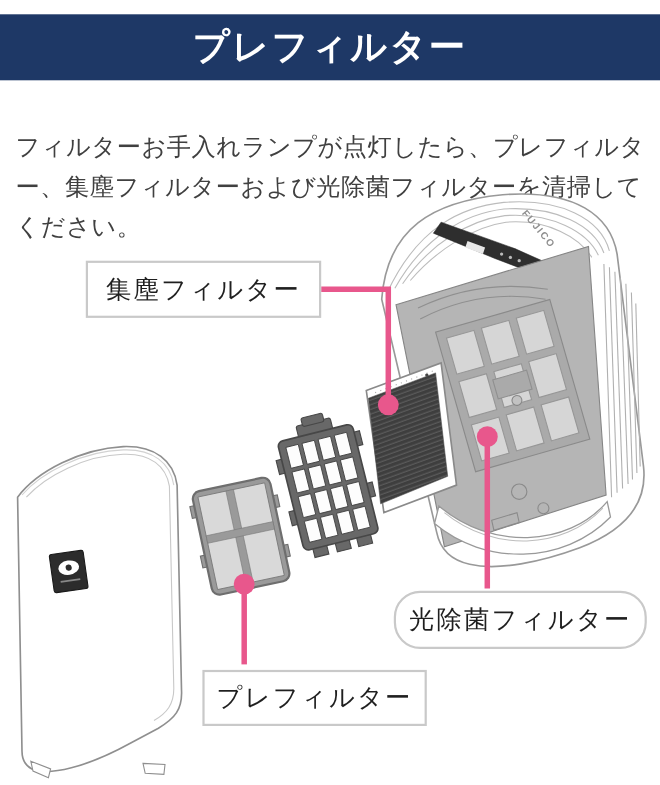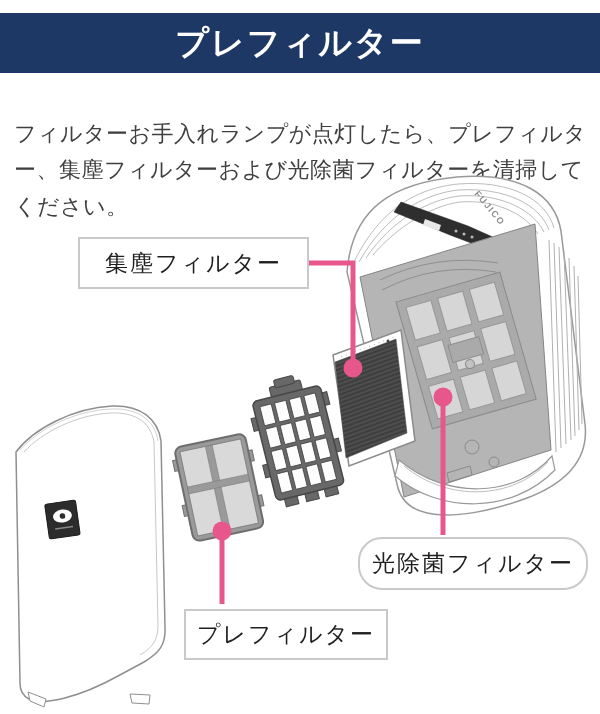--- a/index.html
+++ b/index.html
@@ -17,21 +17,21 @@
   .intro-text{
     position:absolute;left:14px;top:94px;width:578px;
     font-size:22px;line-height:1.65;color:#404040;letter-spacing:0.5px;
   }
   .diagram-svg{position:absolute;left:0;top:0;width:600px;height:714px;}
   .callout-label{
     position:absolute;background:#ffffff;border:2px solid #c9c9c9;
     display:flex;align-items:center;justify-content:center;
     font-size:23px;color:#1f1f1f;letter-spacing:2px;box-sizing:border-box;
   }
-  .label-dust{left:78px;top:237px;width:231px;height:52px;text-align:center;}
+  .label-dust{left:78px;top:237px;width:214px;height:52px;text-align:center;}
   .label-photo{left:358px;top:537px;width:230px;height:53px;border-radius:24px;}
   .label-pre{left:184px;top:609px;width:204px;height:51px;font-family:Liberation Serif, serif;}
 </style>
 </head>
 <body>
 
 <div class="header-bar">
   <span class="header-title">プレフィルター</span>
 </div>
 

